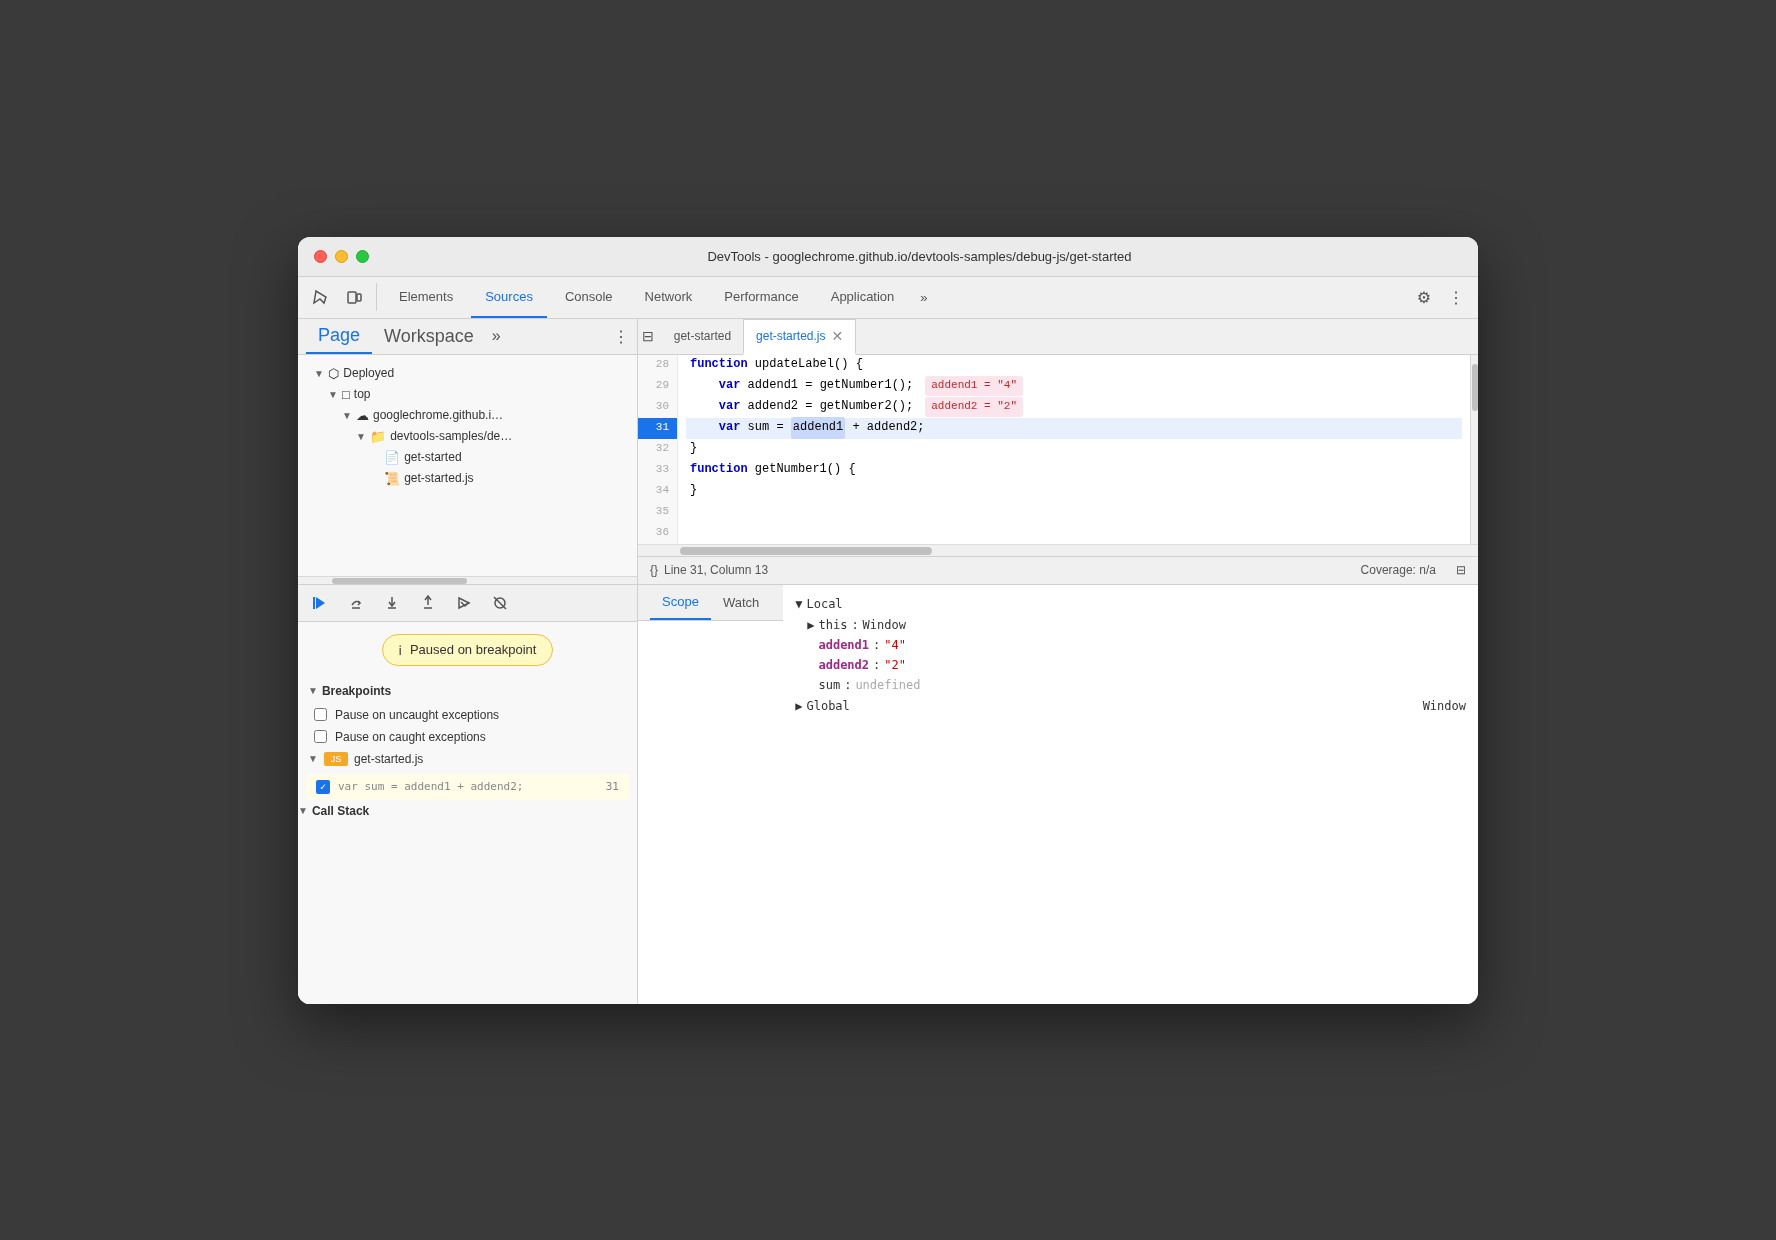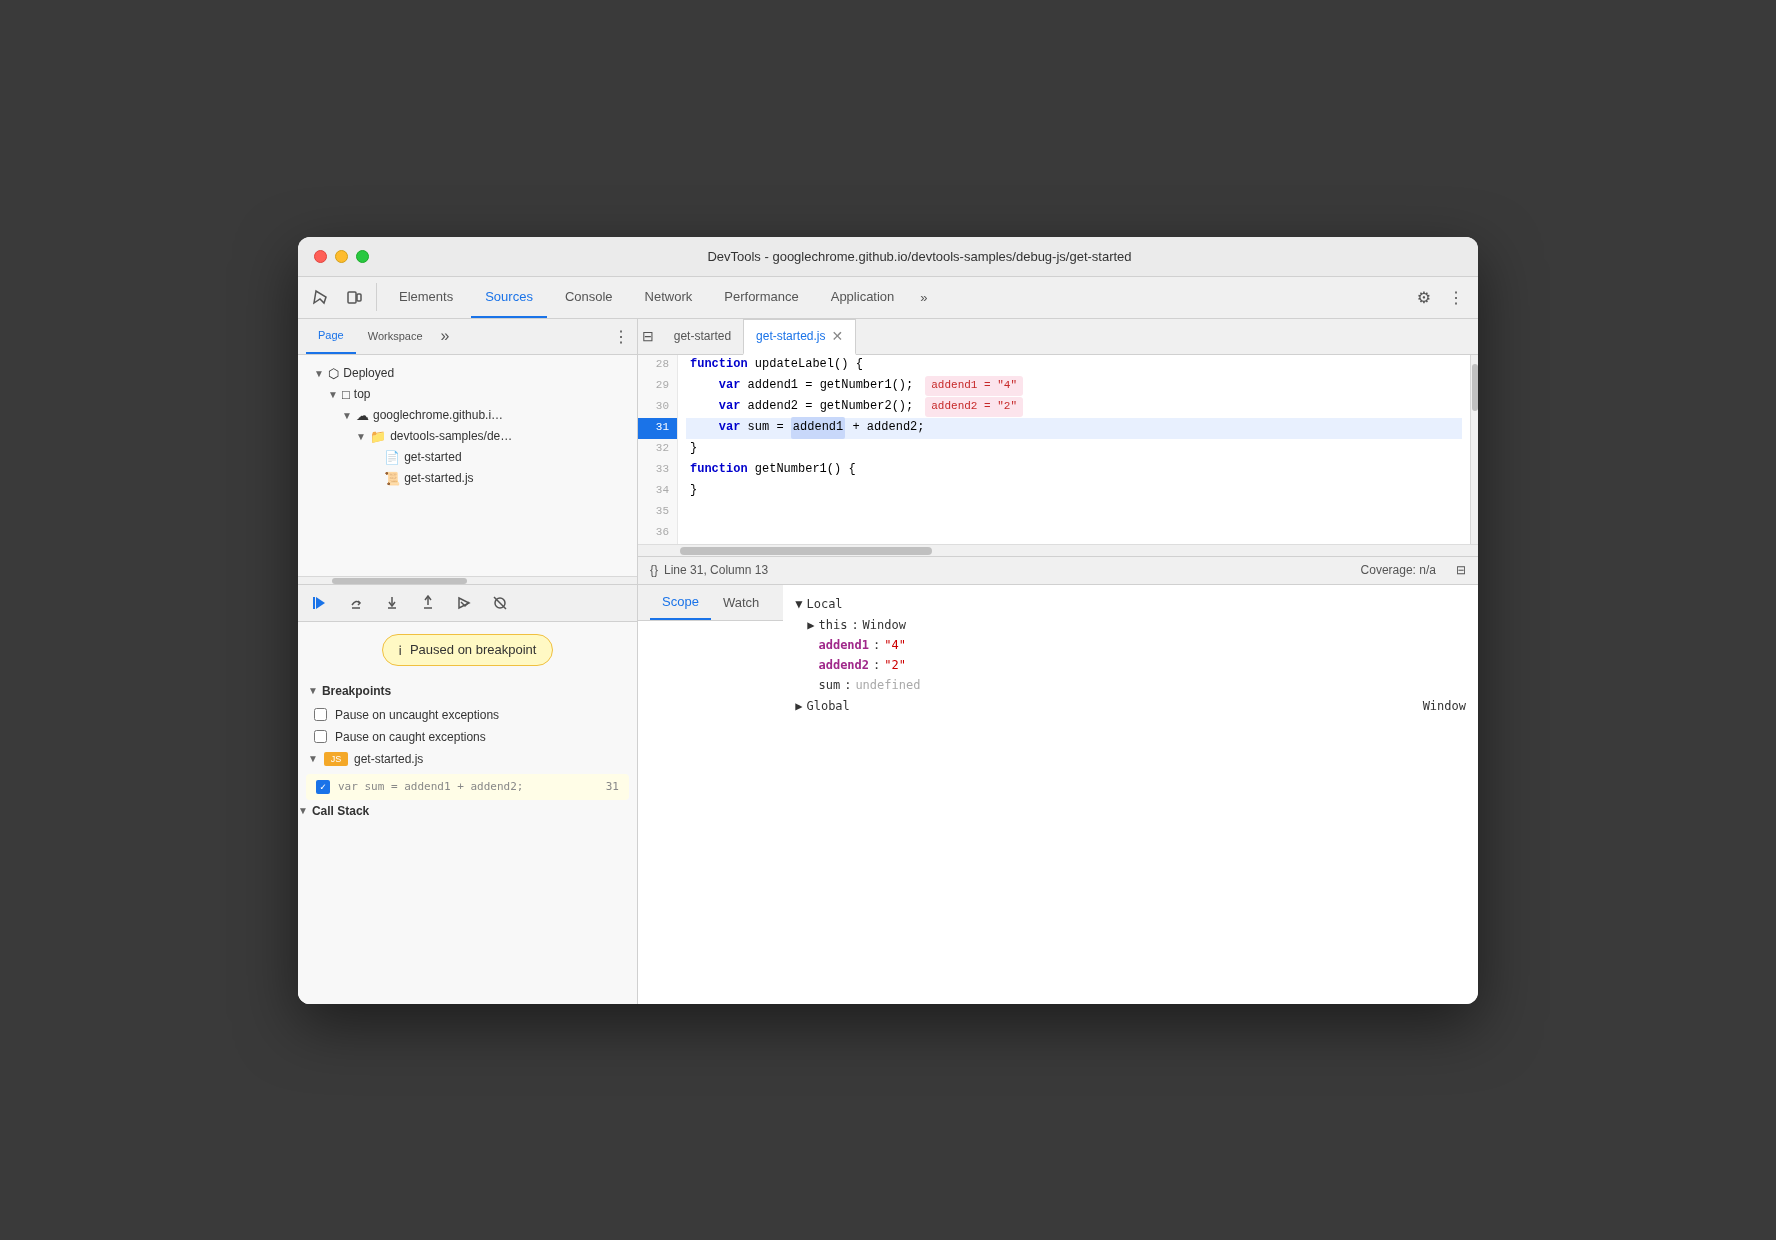--- a/index.html
+++ b/index.html
@@ -123,21 +123,21 @@
       border-bottom: 1px solid #d0d0d0;
       padding: 0 8px;
       height: 36px;
       background: #f0f0f0;
     }
     .sources-tab {
       padding: 0 12px;
       height: 36px;
       display: flex;
       align-items: center;
-      font-size: 11px;
+      font-size: 18px;
       cursor: pointer;
       color: #555;
     }
     .sources-tab.active {
       color: #1a73e8;
       border-bottom: 2px solid #1a73e8;
     }
     .sources-tab-more {
       padding: 0 6px;
       cursor: pointer;

